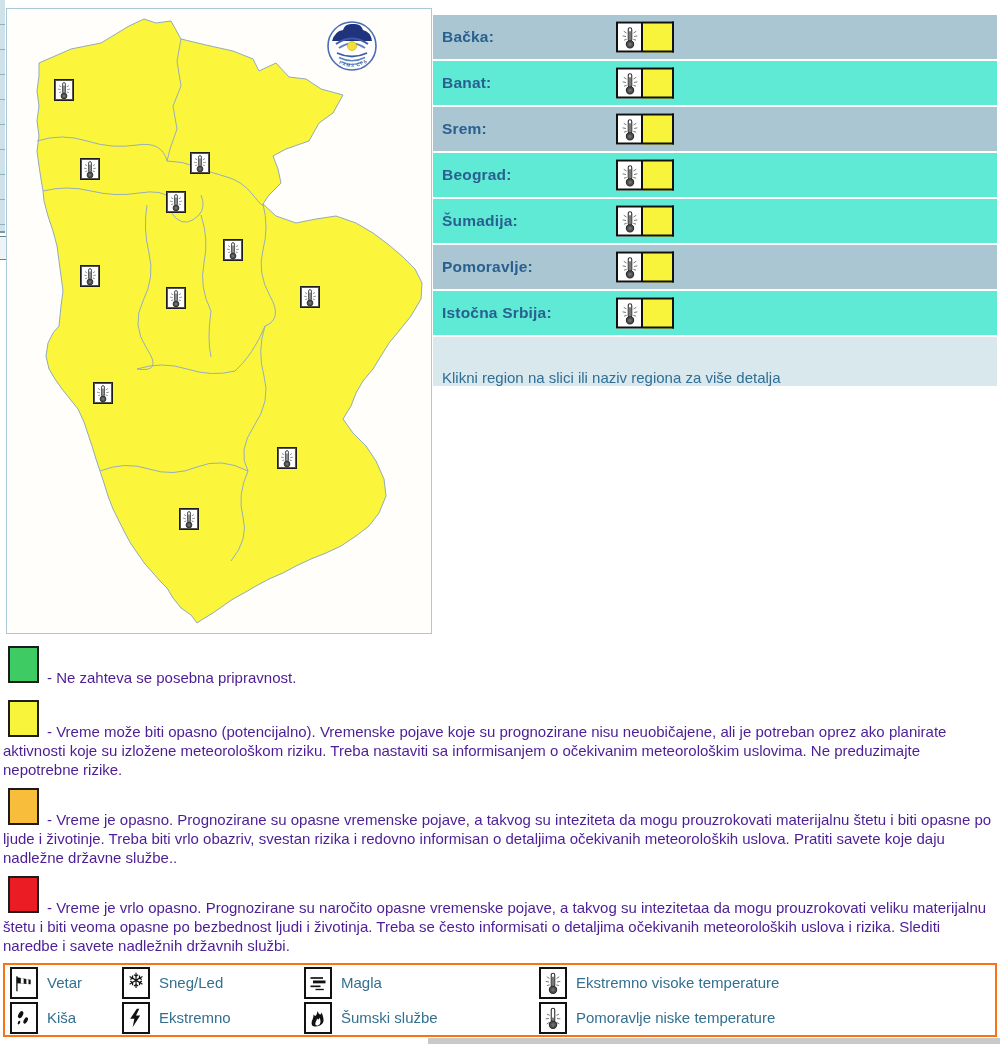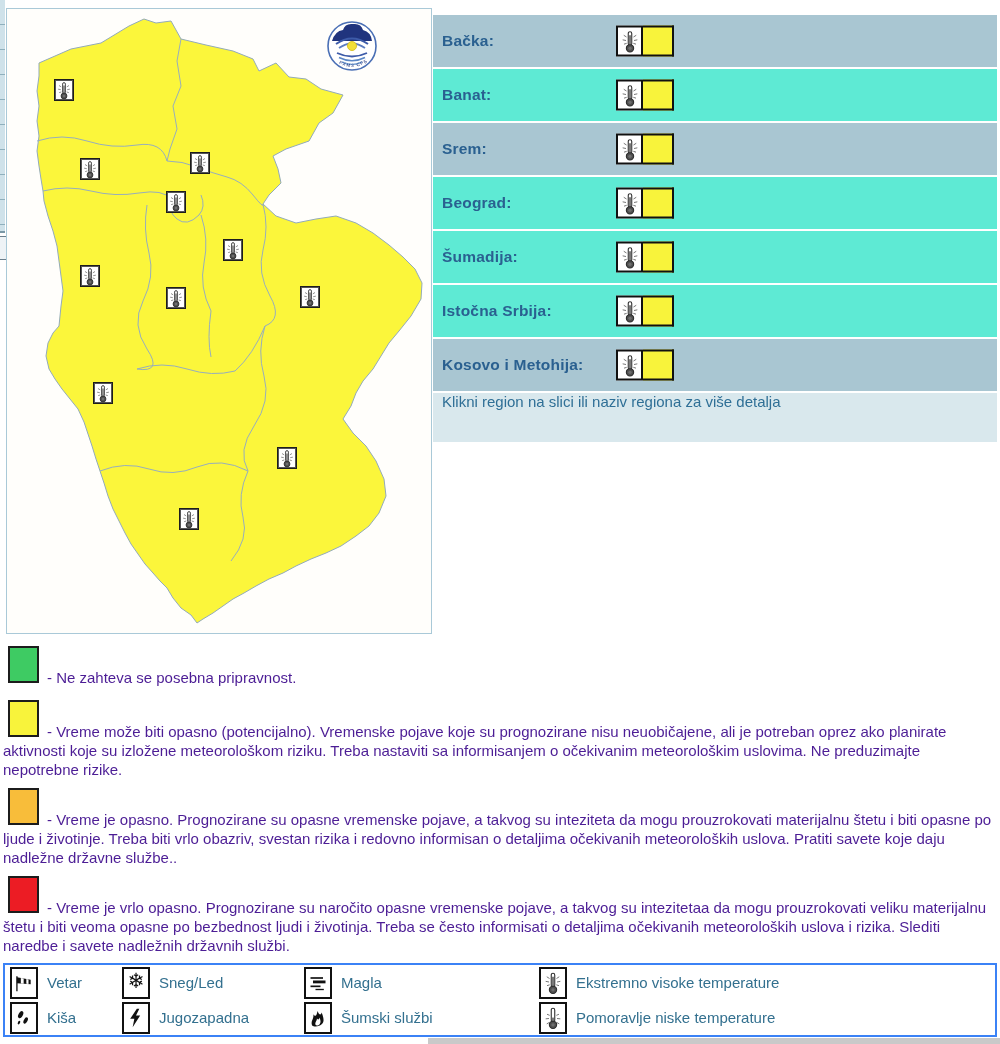--- a/index.html
+++ b/index.html
@@ -27,48 +27,48 @@
   .micon{
     position:absolute;width:18px;height:20px;background:#fff;
     border:1px solid #1d1d1d;box-shadow:0 0 0 1px #555 inset;
     display:flex;align-items:center;justify-content:center;cursor:pointer;
   }
   .micon svg{width:16px;height:19px;}
   .logo{position:absolute;left:316px;top:10px;width:58px;height:58px;}
   
   .panel{position:absolute;left:433px;top:15px;width:564px;}
   .prow{
-    position:relative;height:52px;margin-bottom:2px;display:flex;align-items:center;cursor:pointer;
+    position:relative;height:44px;margin-bottom:2px;display:flex;align-items:center;cursor:pointer;
   }
   .prow.dark{background:#a9c6d2;}
   .prow.light{background:#5eead4;}
   .rlabel{
     margin-left:9px;font-size:15.5px;font-weight:bold;color:#2a6090;letter-spacing:.2px;
   }
   .ipair{position:absolute;left:183px;top:50%;transform:translateY(-50%);display:flex;}
   .tbox{
     width:23px;height:27px;background:#fff;border:2px solid #111;
     display:flex;align-items:center;justify-content:center;
   }
   .tbox svg{width:20px;height:24px;}
   .ybox{width:29px;height:27px;border:2px solid #111;border-left:none;background:#f8f33b;}
   .instr-row{
-    position:relative;height:49px;background:#d9e8ed;display:flex;align-items:flex-start;
+    position:relative;height:49px;background:#d9e8ed;display:flex;align-items:flex-end;
   }
   .instr{margin-left:9px;font-size:15px;color:#2f6f96;}
   
   .legend-item{position:absolute;left:3px;width:992px;font-size:15px;color:#4c1d95;line-height:19px;}
   .swatch{
     display:inline-block;width:27px;height:33px;border:2px solid #1c1c1c;
     margin:0 8px 0 5px;vertical-align:baseline;
   }
   
   .icon-table{
     position:absolute;left:3px;top:963px;width:990px;height:70px;
-    border:2px solid #3b82f6;background:#fff;
+    border:2px solid #f97316;background:#fff;
     display:grid;grid-template-columns:112px 182px 235px auto;grid-template-rows:35px 35px;
     align-items:center;
   }
   .icell{display:flex;align-items:center;height:35px;}
   .ibox{
     width:24px;height:28px;margin-left:5px;background:#fff;border:2px solid #111;
     display:flex;align-items:center;justify-content:center;flex:0 0 auto;
   }
   .ibox svg{width:20px;height:24px;}
   .ibox .glyph{font-family:"DejaVu Sans",sans-serif;font-size:21px;color:#111;line-height:1;margin-top:-2px;}
@@ -280,42 +280,42 @@
     <span class="rlabel">Šumadija:</span>
     <span class="ipair">
         <span class="tbox">
           <svg>
             <use href="#thermoHigh"></use>
           </svg>
         </span>
         <span class="ybox" style="background-color: rgb(248, 243, 59);"></span>
       </span>
   </div>
+  <div class="prow dark">
+    <span class="rlabel">Pomoravlje:</span>
+    <span class="ipair">
+        <span class="tbox">
+          <svg>
+            <use href="#thermoHigh"></use>
+          </svg>
+        </span>
+        <span class="ybox" style="background-color: rgb(248, 243, 59);"></span>
+      </span>
+  </div>
   <div class="prow light">
     <span class="rlabel">Istočna Srbija:</span>
     <span class="ipair">
         <span class="tbox">
           <svg>
             <use href="#thermoHigh"></use>
           </svg>
         </span>
         <span class="ybox" style="background-color: rgb(248, 243, 59);"></span>
       </span>
   </div>
-  <div class="prow dark">
-    <span class="rlabel">Kosovo i Metohija:</span>
-    <span class="ipair">
-        <span class="tbox">
-          <svg>
-            <use href="#thermoHigh"></use>
-          </svg>
-        </span>
-        <span class="ybox" style="background-color: rgb(248, 243, 59);"></span>
-      </span>
-  </div>
   <div class="instr-row">
     <span class="instr">Klikni region na slici ili naziv regiona za više detalja</span>
   </div>
 </div>
 
 <div class="legend-item" style="top:646px">
   <span class="swatch" style="background-color: rgb(62, 203, 99);"></span><span>- Ne zahteva se posebna pripravnost.</span>
 </div>
 <div class="legend-item" style="top:700px">
   <span class="swatch" style="background-color: rgb(248, 243, 59);"></span><span>- Vreme može biti opasno (potencijalno). Vremenske pojave koje su prognozirane nisu neuobičajene, ali je potreban oprez ako planirate aktivnosti koje su izložene meteorološkom riziku. Treba nastaviti sa informisanjem o očekivanim meteorološkim uslovima. Ne preduzimajte nepotrebne rizike.</span>
@@ -365,29 +365,29 @@
         </svg>
       </span>
     <span class="ilabel">Kiša</span>
   </div>
   <div class="icell">
     <span class="ibox">
         <svg>
           <use href="#lightningSym"></use>
         </svg>
       </span>
-    <span class="ilabel">Jugozapadna</span>
+    <span class="ilabel">Ekstremno</span>
   </div>
   <div class="icell">
     <span class="ibox">
         <svg>
           <use href="#fireSym"></use>
         </svg>
       </span>
-    <span class="ilabel">Šumski službi</span>
+    <span class="ilabel">Šumski službe</span>
   </div>
   <div class="icell">
     <span class="ibox">
         <svg>
           <use href="#thermoLow"></use>
         </svg>
       </span>
     <span class="ilabel">Pomoravlje niske temperature</span>
   </div>
 </div>

